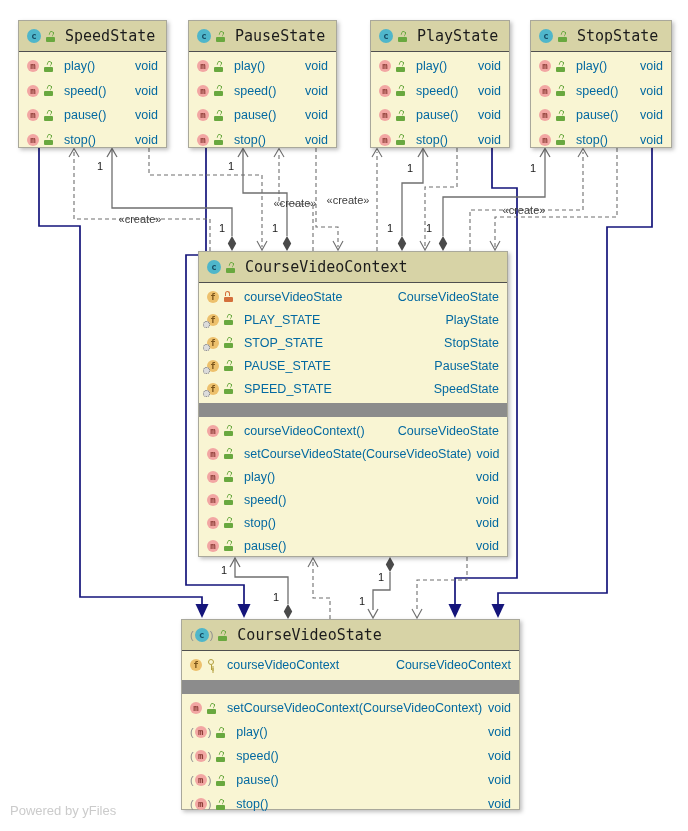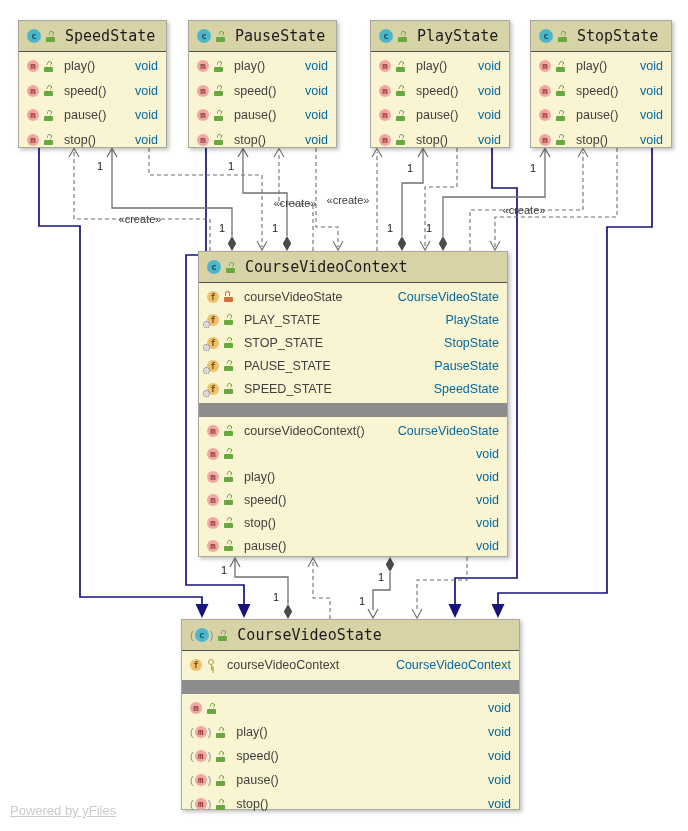--- a/index.html
+++ b/index.html
@@ -7,21 +7,21 @@
        font-family:"Liberation Sans",sans-serif;}
   #edges{position:absolute;left:0;top:0;z-index:0;}
   .cls{position:absolute;z-index:1;background:#f9f5d3;border:1px solid #a9a89b;
        box-shadow:2px 2px 4px rgba(0,0,0,.25);display:flex;flex-direction:column;box-sizing:border-box;}
   .hdr{height:30px;flex:0 0 30px;background:#d7d3a6;border-bottom:1px solid #4f4f4f;
        display:flex;align-items:center;padding:0 8px;gap:5px;}
   .title{font:15px "DejaVu Sans Mono",monospace;color:#1b1b1b;margin-left:5px;white-space:nowrap;}
   .row{display:flex;align-items:center;padding:0 8px;gap:5px;}
   .r245{height:24.5px;} .r23{height:23px;} .r24{height:24px;}
   .rows{padding-top:2px;}
-  .mname{font:12.5px "Liberation Sans",sans-serif;color:#404040;margin-left:6px;white-space:nowrap;}
+  .mname{font:12.5px "Liberation Sans",sans-serif;color:#0369a1;margin-left:6px;white-space:nowrap;}
   .mtype{margin-left:auto;font:12.5px "Liberation Sans",sans-serif;color:#0369a1;white-space:nowrap;}
   .sep{height:14px;background:#8c8c8c;margin:3px 0 2px;}
   .ci{border-radius:50%;display:inline-flex;align-items:center;justify-content:center;
       font:bold 9px "DejaVu Sans Mono",monospace;flex:0 0 auto;}
   .ci.c{width:14px;height:14px;background:#4fb6ca;color:#174f66;}
   .ci.m{width:12px;height:12px;background:#f2a6a3;color:#8c3c36;}
   .ci.f{width:12px;height:12px;background:#edc06c;color:#7c561c;}
   .iwrap{position:relative;display:inline-flex;align-items:center;flex:0 0 auto;}
   .abs::before{content:"(";color:#8f8f8f;font:11px "Liberation Sans",sans-serif;margin-right:1px;}
   .abs::after{content:")";color:#8f8f8f;font:11px "Liberation Sans",sans-serif;margin-left:1px;}
@@ -32,21 +32,21 @@
   .lock::after{content:"";position:absolute;top:0;left:1px;width:5px;height:5px;box-sizing:border-box;
         border:1.5px solid var(--lc);border-bottom:none;border-radius:3px 3px 0 0;}
   .lock.green{--lc:#69a83f;}
   .lock.green::after{left:3px;transform:rotate(20deg);}
   .lock.red{--lc:#d4703c;}
   .key{width:9px;height:12px;position:relative;display:inline-block;flex:0 0 auto;}
   .key::before{content:"";position:absolute;top:0;left:1px;width:6px;height:6px;box-sizing:border-box;
         border:1.5px solid #b3a03e;border-radius:50%;}
   .key::after{content:"";position:absolute;top:6px;left:3.5px;width:1.5px;height:5px;background:#b3a03e;
         box-shadow:1.5px 1px 0 0 #b3a03e,1.5px 3px 0 0 #b3a03e;}
-  .watermark{position:absolute;left:10px;top:803px;z-index:2;font:13px "Liberation Sans",sans-serif;color:#cbcbcb;text-decoration:underline;}
+  .watermark{position:absolute;left:10px;top:803px;z-index:2;font:13px "Liberation Sans",sans-serif;color:#cbcbcb;}
   text.lab1{font:11px "Liberation Sans",sans-serif;fill:#1a1a1a;}
   text.labc{font:11px "Liberation Sans",sans-serif;fill:#3d3d3d;}
 </style>
 </head>
 <body>
 
 <svg id="edges" width="688" height="831">
   <g stroke="#15157b" stroke-width="1.7" fill="none">
     <path d="M39,148 L39,226 L80,226 L80,597 L202,597 L202,605"></path>
     <path d="M206,148 L206,255 L186,255 L186,585 L244,585 L244,605"></path>
@@ -364,20 +364,21 @@
         </span>
       <span class="lock green"></span>
       <span class="mname">courseVideoContext()</span>
       <span class="mtype">CourseVideoState</span>
     </div>
     <div class="row r23">
       <span class="iwrap">
           <span class="ci m">m</span>
         </span>
       <span class="lock green"></span>
+      <span class="mname">setCourseVideoState(CourseVideoState)</span>
       <span class="mtype">void</span>
     </div>
     <div class="row r23">
       <span class="iwrap">
           <span class="ci m">m</span>
         </span>
       <span class="lock green"></span>
       <span class="mname">play()</span>
       <span class="mtype">void</span>
     </div>
@@ -424,20 +425,21 @@
       <span class="key"></span>
       <span class="mname">courseVideoContext</span>
       <span class="mtype">CourseVideoContext</span>
     </div>
     <div class="sep"></div>
     <div class="row r24">
       <span class="iwrap">
           <span class="ci m">m</span>
         </span>
       <span class="lock green"></span>
+      <span class="mname">setCourseVideoContext(CourseVideoContext)</span>
       <span class="mtype">void</span>
     </div>
     <div class="row r24">
       <span class="iwrap abs">
           <span class="ci m">m</span>
         </span>
       <span class="lock green"></span>
       <span class="mname">play()</span>
       <span class="mtype">void</span>
     </div>

